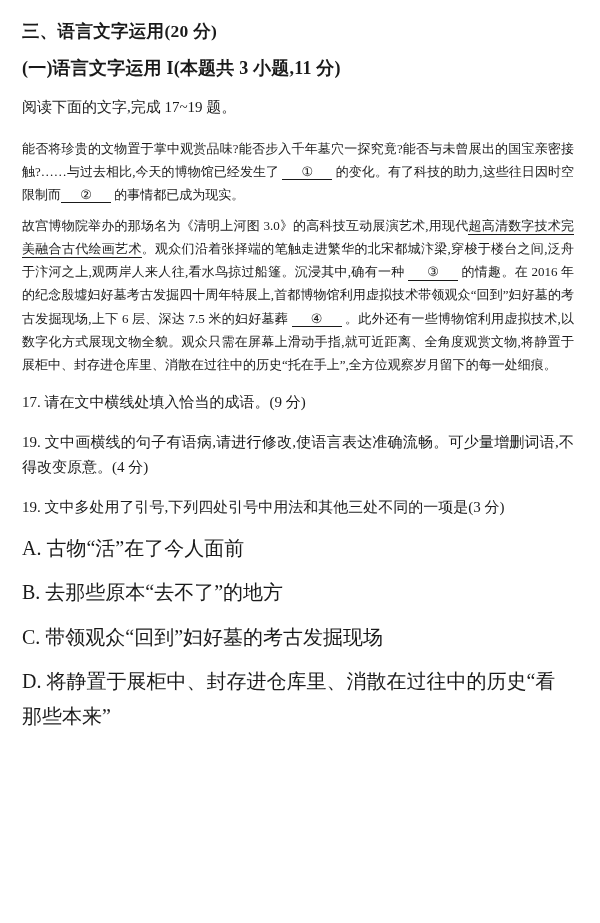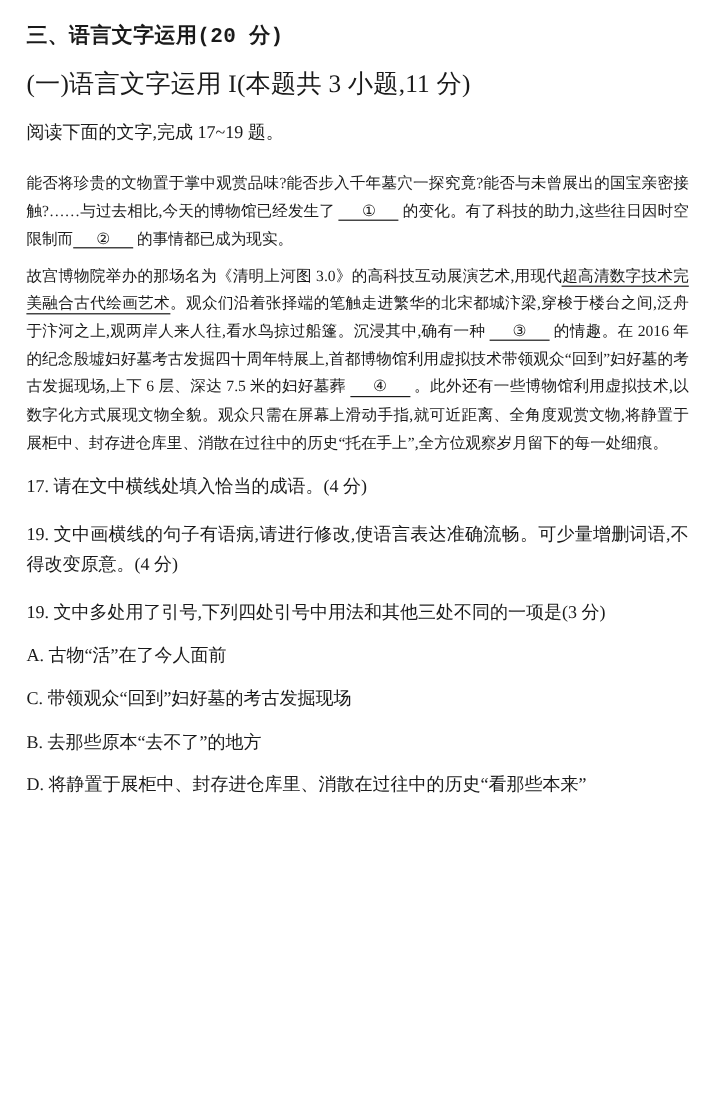--- a/index.html
+++ b/index.html
@@ -20,25 +20,24 @@
     height: 923px;
     padding: 14px 26px 0 22px;
     position: relative;
   }
   .h-main {
     font-size: 17.5px;
     font-weight: bold;
     letter-spacing: 0.3px;
     margin: 6px 0 14px 0;
     line-height: 1.3;
-    font-family: Liberation Mono, monospace;
   }
   .h-sub {
-    font-size: 21px;
-    font-weight: normal;
+    font-size: 18px;
+    font-weight: bold;
     letter-spacing: 0.2px;
     margin: 0 0 16px 0;
     line-height: 1.3;
   }
   .lead {
     font-size: 15px;
     margin: 0 0 18px 0;
     line-height: 1.5;
   }
   .para {
@@ -49,21 +48,21 @@
     text-justify: inter-ideograph;
   }
   .q {
     font-size: 15px;
     line-height: 1.72;
     margin: 14px 0 0 0;
     text-align: justify;
     text-justify: inter-ideograph;
   }
   .opt {
-    font-size: 15px;
+    font-size: 20px;
     line-height: 1.72;
     margin: 10px 0 0 0;
   }
   .blank {
     display: inline-block;
     min-width: 46px;
     border-bottom: 1px solid #1a1a1a;
     text-align: center;
     line-height: 1.1;
     padding: 0 2px;
@@ -80,24 +79,24 @@
 
   <div class="h-main">三、语言文字运用(20 分)</div>
 
   <div class="h-sub">(一)语言文字运用 I(本题共 3 小题,11 分)</div>
 
   <div class="lead">阅读下面的文字,完成 17~19 题。</div>
 
   <div class="para">能否将珍贵的文物置于掌中观赏品味?能否步入千年墓穴一探究竟?能否与未曾展出的国宝亲密接触?……与过去相比,今天的博物馆已经发生了 <span class="blank">①</span> 的变化。有了科技的助力,这些往日因时空限制而<span class="blank">②</span> 的事情都已成为现实。</div>
   <div class="para">故宫博物院举办的那场名为《清明上河图 3.0》的高科技互动展演艺术,用现代<span class="uline">超高清数字技术完美融合古代绘画艺术</span>。观众们沿着张择端的笔触走进繁华的北宋都城汴梁,穿梭于楼台之间,泛舟于汴河之上,观两岸人来人往,看水鸟掠过船篷。沉浸其中,确有一种 <span class="blank">③</span> 的情趣。在 2016 年的纪念殷墟妇好墓考古发掘四十周年特展上,首都博物馆利用虚拟技术带领观众“回到”妇好墓的考古发掘现场,上下 6 层、深达 7.5 米的妇好墓葬 <span class="blank">④</span> 。此外还有一些博物馆利用虚拟技术,以数字化方式展现文物全貌。观众只需在屏幕上滑动手指,就可近距离、全角度观赏文物,将静置于展柜中、封存进仓库里、消散在过往中的历史“托在手上”,全方位观察岁月留下的每一处细痕。</div>
 
-  <div class="q">17. 请在文中横线处填入恰当的成语。(4 分)</div>
+  <div class="q">17. 请在文中横线处填入恰当的成语。(9 分)</div>
 
   <div class="q">19. 文中画横线的句子有语病,请进行修改,使语言表达准确流畅。可少量增删词语,不得改变原意。(4 分)</div>
 
   <div class="q">19. 文中多处用了引号,下列四处引号中用法和其他三处不同的一项是(3 分)</div>
 
   <div class="opt">A. 古物“活”在了今人面前</div>
+  <div class="opt">B. 去那些原本“去不了”的地方</div>
   <div class="opt">C. 带领观众“回到”妇好墓的考古发掘现场</div>
-  <div class="opt">B. 去那些原本“去不了”的地方</div>
   <div class="opt">D. 将静置于展柜中、封存进仓库里、消散在过往中的历史“看那些本来”</div>
 
 </div>
 
 </body></html>

